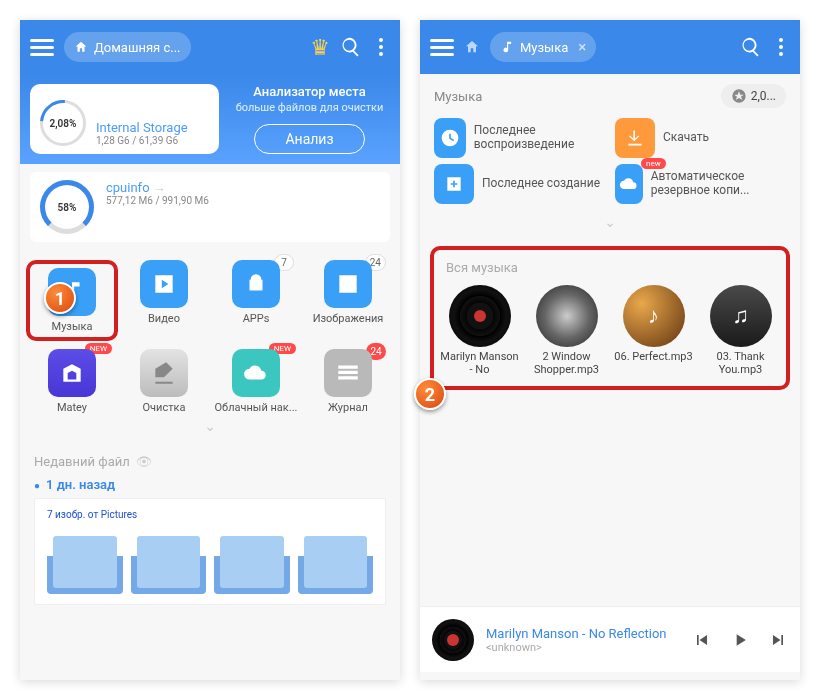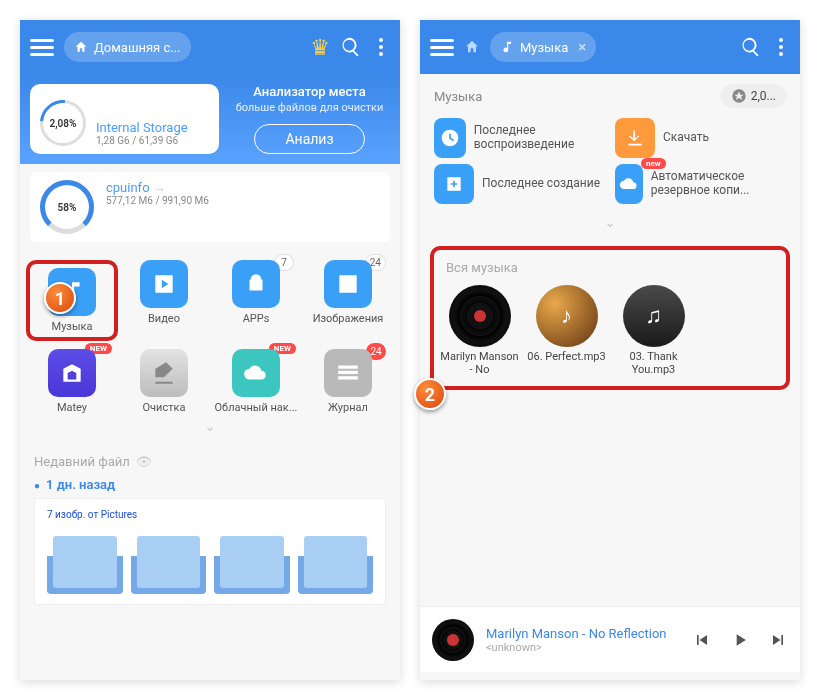--- a/index.html
+++ b/index.html
@@ -34,21 +34,21 @@
   .analysis .s { font-size:11px; opacity:.85; margin-bottom:10px; }
   .analysis-btn { border:1.5px solid #fff; border-radius:20px; padding:6px 30px; display:inline-block; font-size:14px; cursor:pointer; }
   .white-band { background:#fff; margin:8px 10px 0; border-radius:6px; padding:8px 10px; }
   .grid { display:grid; grid-template-columns:repeat(4,1fr); gap:8px 0; padding:18px 6px 4px; background:#f7f7f7; }
   .cat { display:flex; flex-direction:column; align-items:center; gap:4px; position:relative; cursor:pointer; }
   .cat .ico { width:48px; height:48px; border-radius:10px; display:flex; align-items:center; justify-content:center; position:relative; }
   .cat .ico svg { width:26px; height:26px; fill:#fff; }
   .cat .lbl { font-size:11px; color:#555; }
   .ico.blue{background:#3aa0f7;} .ico.teal{background:#3cc6c0;} .ico.gray{background:#b9b9b9;}
   .badge-count{position:absolute;top:-6px;right:8px;background:#fff;color:#666;border:1px solid #ddd;border-radius:9px;min-width:20px;height:17px;font-size:10px;display:flex;align-items:center;justify-content:center;padding:0 4px;}
-  .badge-new{position:absolute;top:-6px;right:6px;background:#ff4a4a;color:#fff;border-radius:8px;font-size:8px;font-weight:700;padding:1px 5px;}
+  .badge-new{position:absolute;top:-6px;right:6px;background:#ff4a4a;color:#fff;border-radius:8px;font-size:8px;font-weight:400;padding:1px 5px;}
   .highlight-red{border:4px solid #d21f1f;border-radius:10px;padding:4px;}
   .section-label{color:#aaa;font-size:13px;padding:14px 14px 8px;display:flex;align-items:center;gap:6px;}
   .recent-row{color:#3a88e9;font-size:13px;padding:0 14px 6px;font-weight:600;}
   .recent-row::before{content:'●';color:#3a88e9;margin-right:6px;font-size:10px;}
   .recent-card{background:#fff;margin:0 14px;border:1px solid #eee;border-radius:2px;padding:10px 12px;}
   .recent-card .t{font-size:10px;color:#1d4ed8;margin-bottom:10px;}
   .thumbs{display:flex;gap:8px;}
   .thumb{flex:1;height:64px;border-radius:4px;background:linear-gradient(#fff 40%,#74a8e6 40%);position:relative;overflow:hidden;}
   .thumb::after{content:'';position:absolute;inset:6px;background:#a9cef3;border-radius:3px;}
   
@@ -314,20 +314,24 @@
   <div class="chev">⌄</div>
 
   <div class="music-box">
     <div class="hh">Вся музыка</div>
     <div class="tracks">
       <div class="track">
         <div class="art vinyl"></div>
         <div class="tn">Marilyn Manson - No</div>
       </div>
       <div class="track">
+        <div class="art m1"></div>
+        <div class="tn">2 Window Shopper.mp3</div>
+      </div>
+      <div class="track">
         <div class="art m2">
             <span class="note">♪</span>
           </div>
         <div class="tn">06. Perfect.mp3</div>
       </div>
       <div class="track">
         <div class="art m3">
             <span class="note">♫</span>
           </div>
         <div class="tn">03. Thank You.mp3</div>

